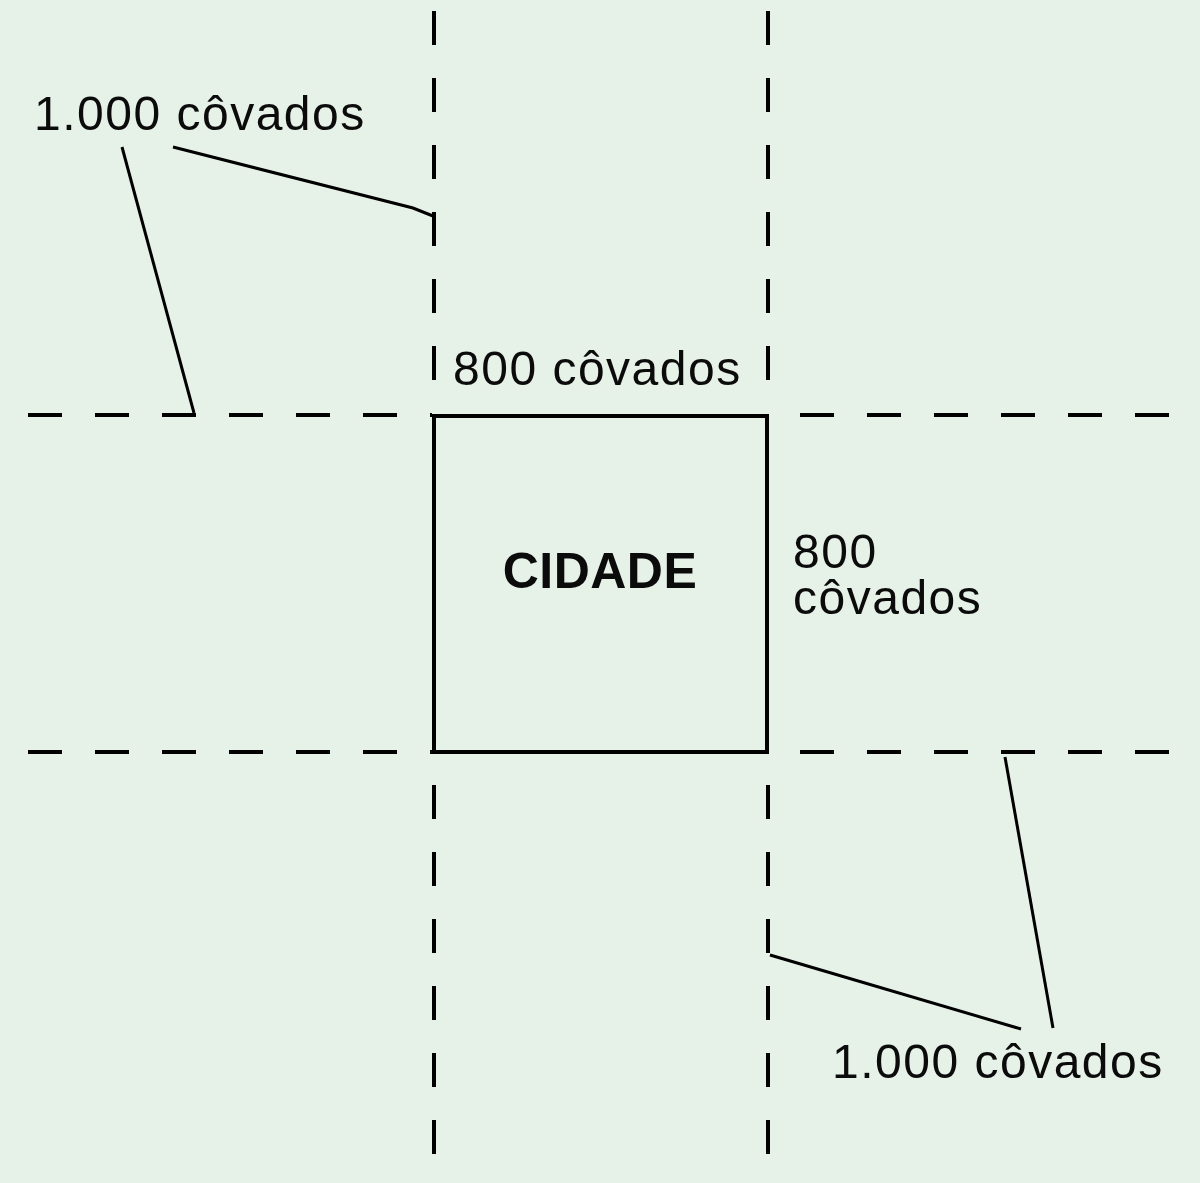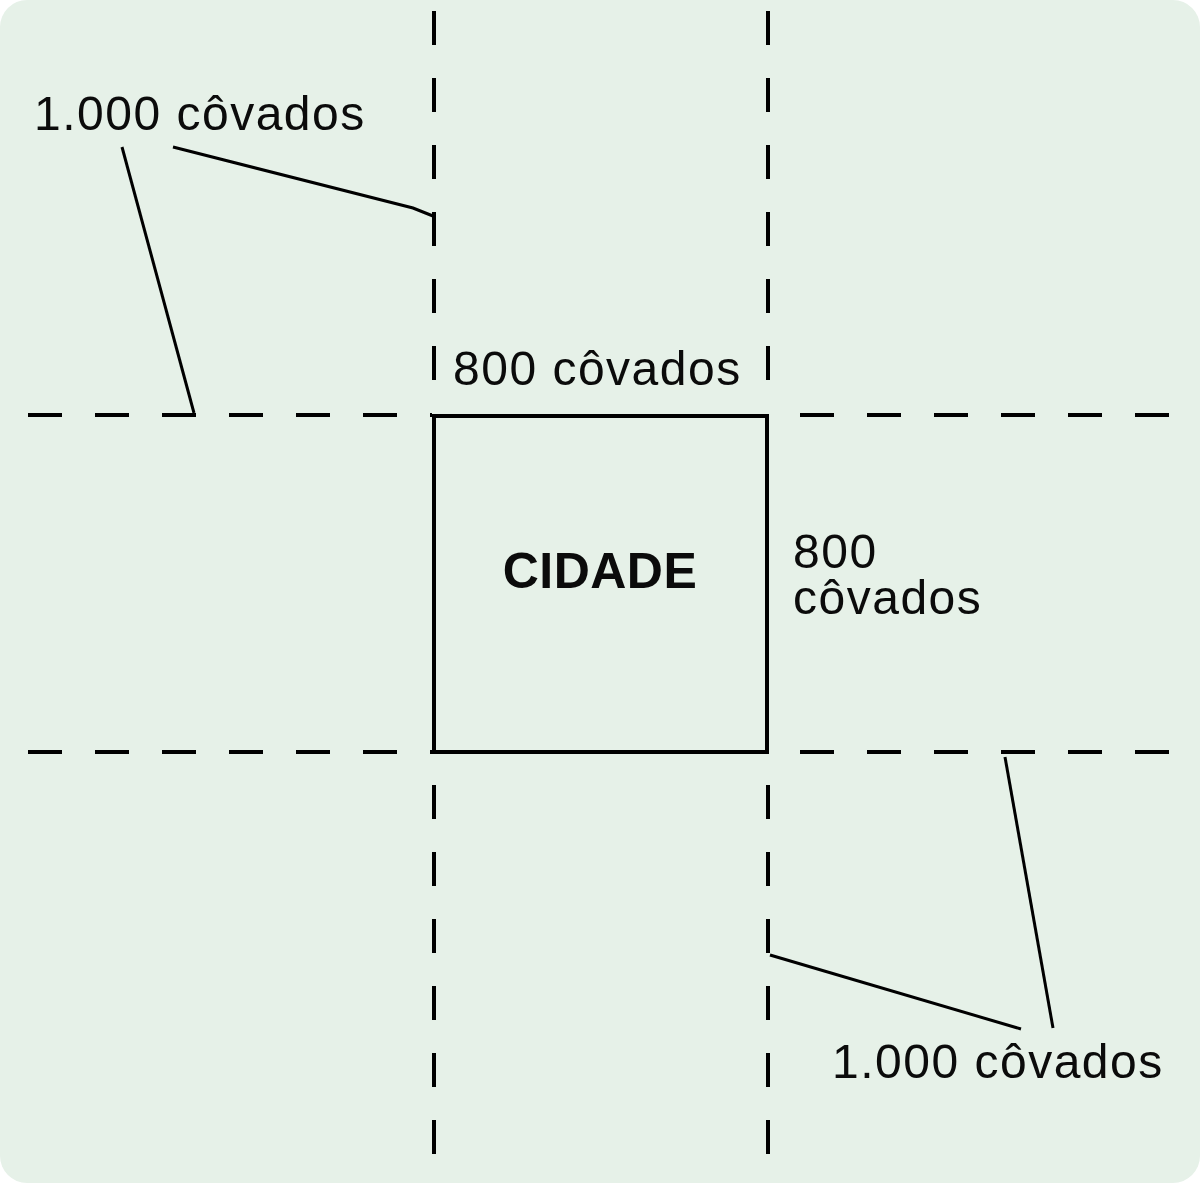--- a/index.html
+++ b/index.html
@@ -5,21 +5,20 @@
   html, body {
     margin: 0;
     padding: 0;
   }
   .canvas {
     position: relative;
     width: 1200px;
     height: 1183px;
     background: #e6f1e8;
     overflow: hidden;
-    border-radius: 27px;
   }
   .canvas svg {
     position: absolute;
     left: 0;
     top: 0;
     display: block;
   }
   text {
     font-family: "Liberation Sans", sans-serif;
     fill: #0b0b0b;

